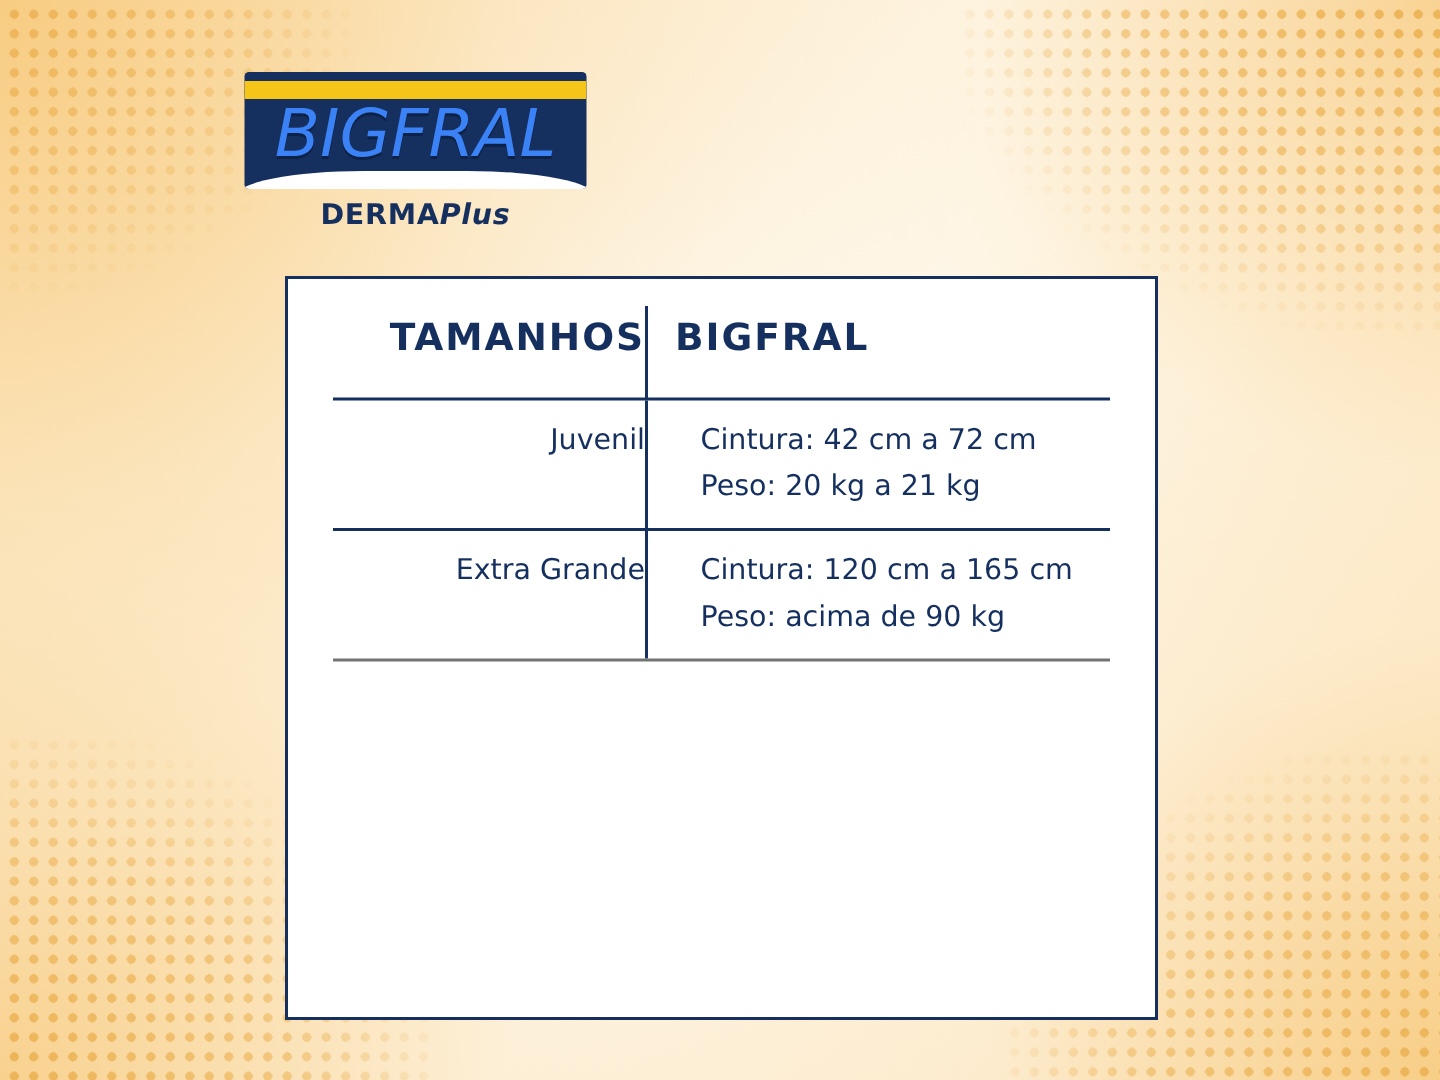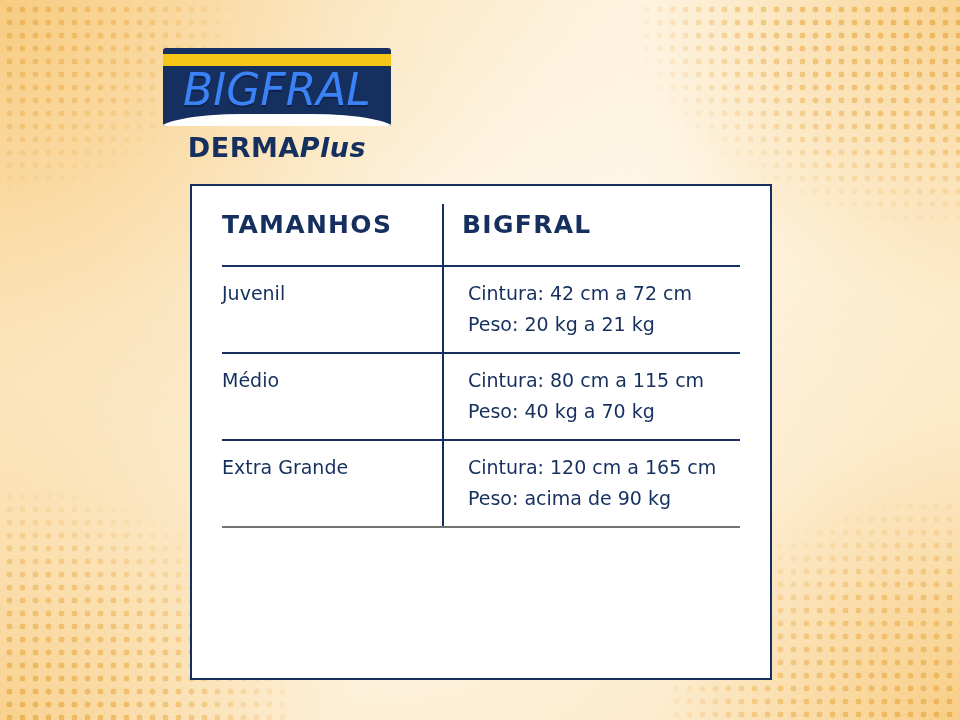--- a/index.html
+++ b/index.html
@@ -104,21 +104,21 @@
     height: 34px;
     background: #ffffff;
     border-radius: 50% / 70%;
   }
   .brand-sub {
     margin-top: 6px;
     text-align: center;
     color: #15305f;
     font-family: "DejaVu Sans", sans-serif;
     font-weight: bold;
-    font-size: 27px;
+    font-size: 19px;
     letter-spacing: 0.5px;
     white-space: nowrap;
   }
   .brand-sub .plus {
     font-style: italic;
     color: #15305f;
   }
 
   .severity {
     position: absolute;
@@ -176,36 +176,36 @@
     text-align: left;
     font-size: 25px;
     font-weight: bold;
     letter-spacing: 1.3px;
     padding: 6px 0 26px 0;
     vertical-align: top;
   }
   table.size-table th.col-sizes,
   table.size-table td.col-sizes {
     width: 208px;
-    padding-right: 12px;
+    text-align: right;
   }
   table.size-table th.col-measures,
   table.size-table td.col-measures {
     padding-left: 18px;
     border-left: 2px solid #15305f;
   }
   table.size-table tbody td {
     font-size: 19px;
     line-height: 31px;
     padding: 11px 0 12px 0;
     vertical-align: top;
     border-top: 2px solid #15305f;
   }
   table.size-table tbody td.col-measures {
-    padding-left: 24px;
+    padding-left: 35px;
   }
   table.size-table tbody tr:last-child td {
     border-bottom: 2px solid #737373;
   }
   .measure-line { display: block; white-space: nowrap; }
 </style>
 </head>
 <body>
 
 <div class="page">
@@ -240,27 +240,20 @@
       </thead>
       <tbody>
         <tr>
           <td class="col-sizes">Juvenil</td>
           <td class="col-measures">
             <span class="measure-line">Cintura: 42 cm a 72 cm</span>
             <span class="measure-line">Peso: 20 kg a 21 kg</span>
           </td>
         </tr>
         <tr>
-          <td class="col-sizes">Médio</td>
-          <td class="col-measures">
-            <span class="measure-line">Cintura: 80 cm a 115 cm</span>
-            <span class="measure-line">Peso: 40 kg a 70 kg</span>
-          </td>
-        </tr>
-        <tr>
           <td class="col-sizes">Extra Grande</td>
           <td class="col-measures">
             <span class="measure-line">Cintura: 120 cm a 165 cm</span>
             <span class="measure-line">Peso: acima de 90 kg</span>
           </td>
         </tr>
       </tbody>
     </table>
   </div>
 

